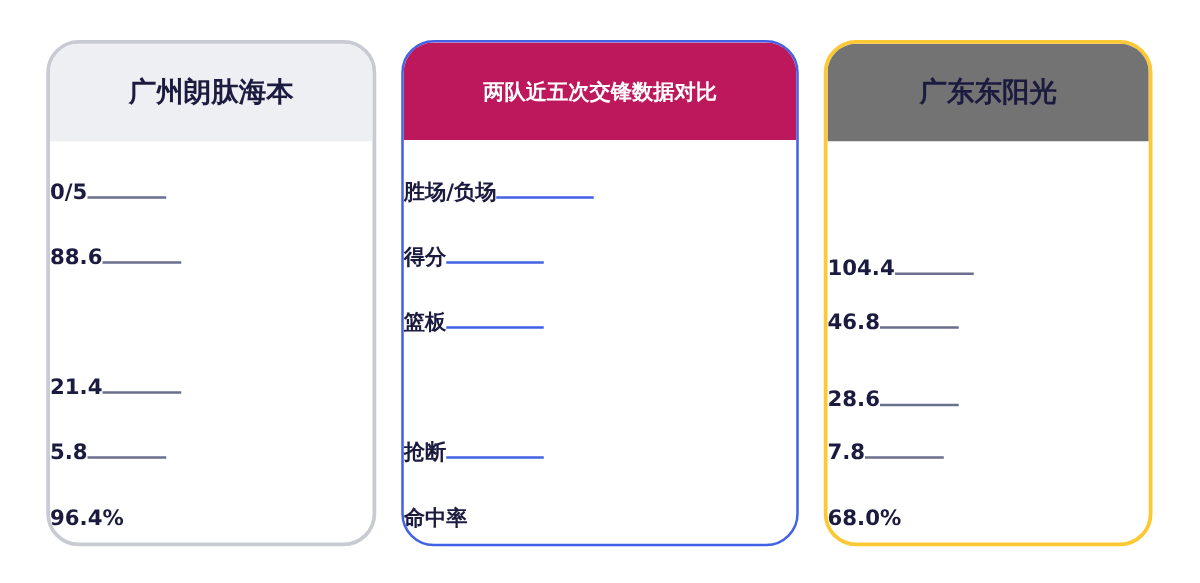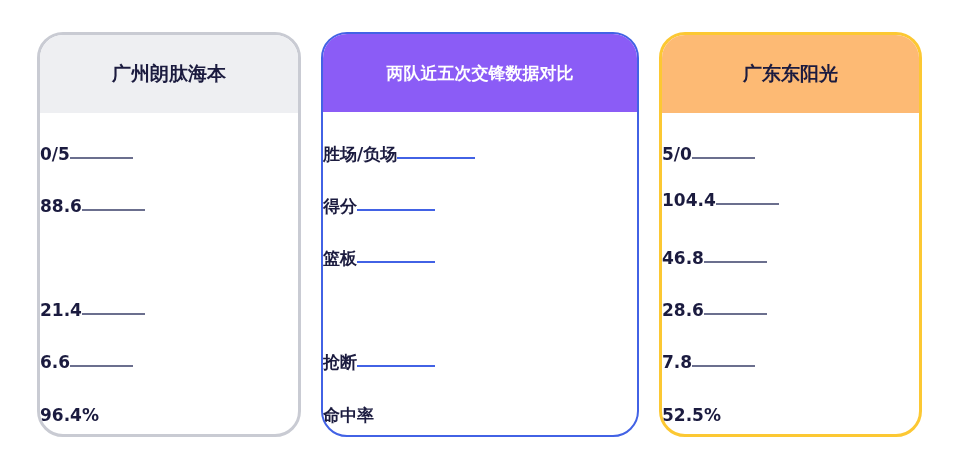--- a/index.html
+++ b/index.html
@@ -13,25 +13,25 @@
       position: absolute; top: 32px; height: 405px;
       box-sizing: border-box; border-radius: 26px; overflow: hidden;
       background: #ffffff;
     }
     .card-left { left: 37px; width: 264px; border: 3px solid #c9cbd3; }
     .card-mid { left: 321px; width: 318px; border: 2px solid #4262e5; }
     .card-right { left: 659px; width: 263px; border: 3px solid #fcc833; }
     .card-head {
       position: absolute; left: 0; right: 0; top: 0; height: 78px;
       display: flex; align-items: center; justify-content: center;
-      font-weight: bold; font-size: 19px;
+      font-weight: bold; font-size: 22px;
     }
     .card-left .card-head { background: #eeeff2; color: #1b1b3f; }
-    .card-mid .card-head { background: #8b5cf6; color: #ffffff; font-size: 17px; }
-    .card-right .card-head { background: #fdba74; color: #1b1b3f; }
+    .card-mid .card-head { background: #be185d; color: #ffffff; font-size: 17px; }
+    .card-right .card-head { background: #737373; color: #1b1b3f; }
     .rows { position: absolute; left: 0; right: 0; top: 78px; bottom: 0; }
     .row {
       position: absolute; left: 0; right: 0; height: 40px;
       display: flex; flex-direction: row; align-items: center;
     }
     .row-text { font-size: 17px; font-weight: bold; line-height: 24px; color: #1b1b3f; }
     .row-line { height: 2px; margin-top: 8px; }
     .card-left .row-line, .card-right .row-line { width: 63px; background: #6b6f8e; }
     .card-mid .row-line { width: 78px; background: #4262e5; }
   </style>
@@ -47,21 +47,21 @@
     </div>
     <div class="row" style="top:73px">
       <span class="row-text">88.6</span>
       <div class="row-line"></div>
     </div>
     <div class="row" style="top:177px">
       <span class="row-text">21.4</span>
       <div class="row-line"></div>
     </div>
     <div class="row" style="top:229px">
-      <span class="row-text">6.6</span>
+      <span class="row-text">5.8</span>
       <div class="row-line"></div>
     </div>
     <div class="row" style="top:282px">
       <span class="row-text">96.4%</span>
     </div>
   </div>
 </div>
 
 <div class="card card-mid">
   <div class="card-head">两队近五次交锋数据对比</div>
@@ -84,37 +84,33 @@
     <div class="row" style="top:230px">
       <span class="row-text">抢断</span>
       <div class="row-line"></div>
     </div>
   </div>
 </div>
 
 <div class="card card-right">
   <div class="card-head">广东东阳光</div>
   <div class="rows">
-    <div class="row" style="top:21px">
-      <span class="row-text">5/0</span>
-      <div class="row-line"></div>
-    </div>
-    <div class="row" style="top:67px">
+    <div class="row" style="top:82px">
       <span class="row-text">104.4</span>
       <div class="row-line"></div>
     </div>
     <div class="row" style="top:125px">
       <span class="row-text">46.8</span>
       <div class="row-line"></div>
     </div>
-    <div class="row" style="top:177px">
+    <div class="row" style="top:187px">
       <span class="row-text">28.6</span>
       <div class="row-line"></div>
     </div>
     <div class="row" style="top:229px">
       <span class="row-text">7.8</span>
       <div class="row-line"></div>
     </div>
     <div class="row" style="top:282px">
-      <span class="row-text">52.5%</span>
+      <span class="row-text">68.0%</span>
     </div>
   </div>
 </div>
 
 </body></html>

